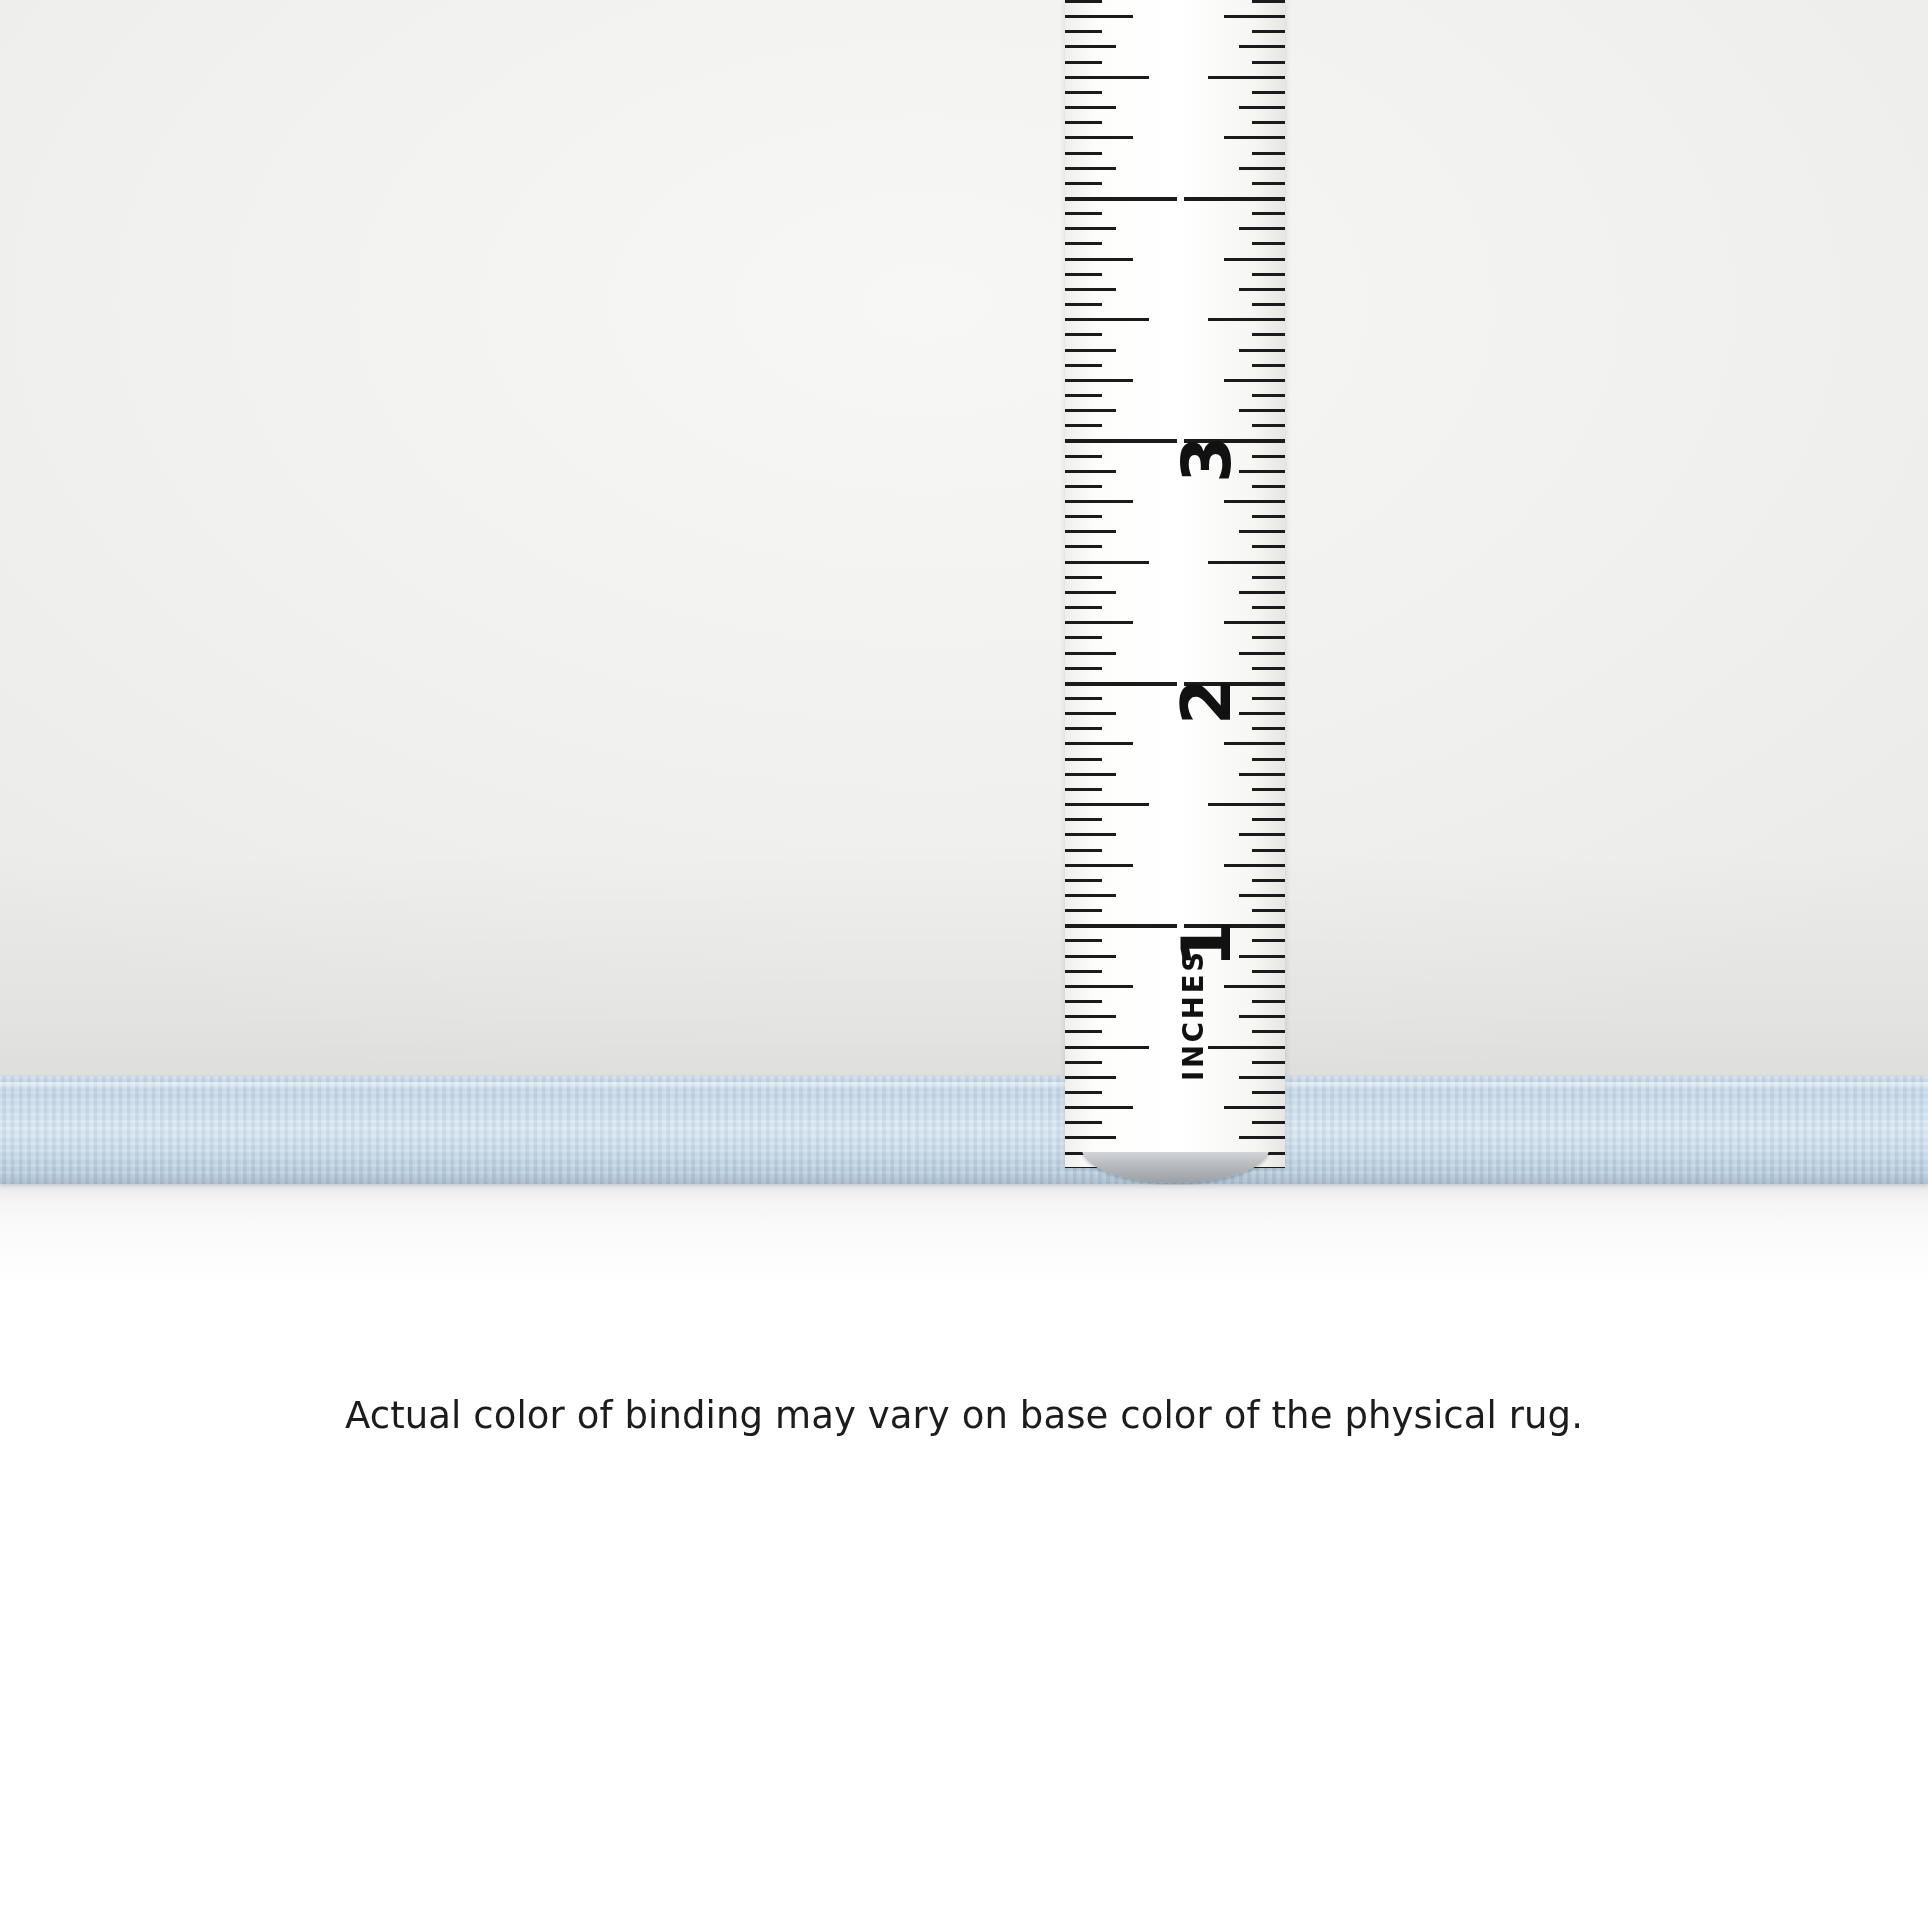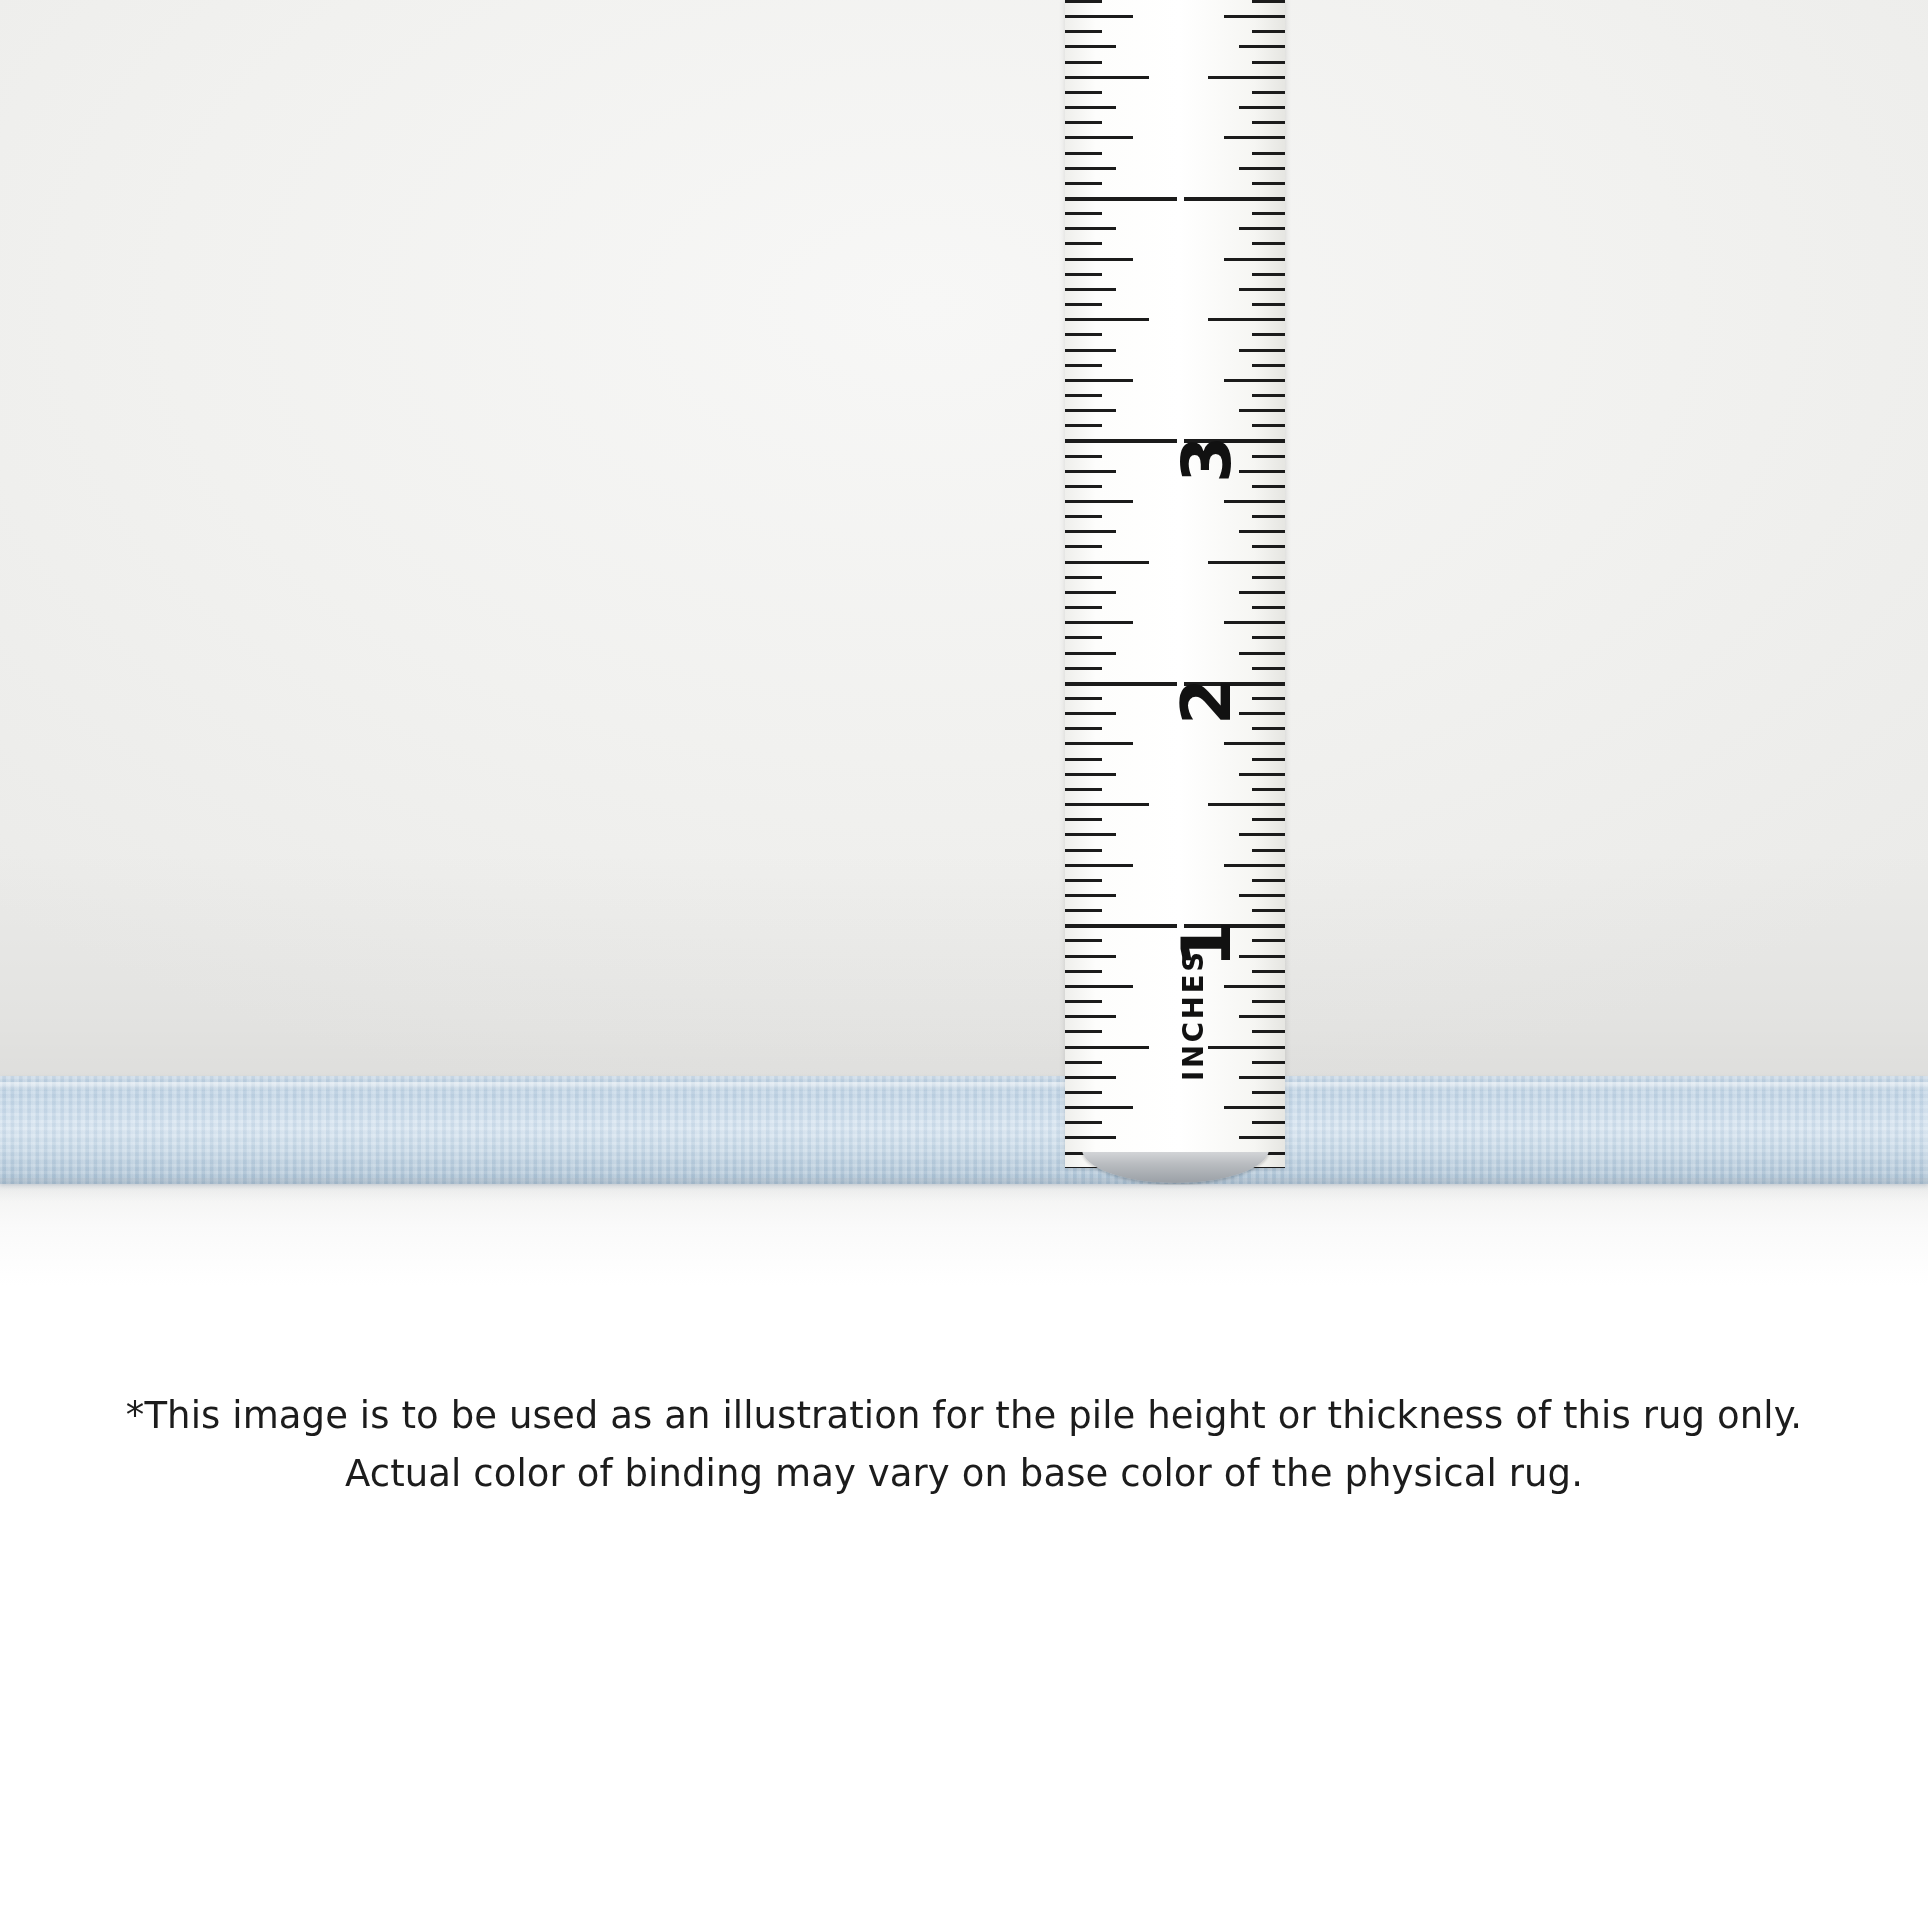--- a/index.html
+++ b/index.html
@@ -398,18 +398,17 @@
           <div class="ruler-inches-label" style="top: 1081px;">INCHES</div>
         </div>
     </div>
     <div class="ruler-tip">
       <div class="metal"></div>
     </div>
 
   </div>
 
   <div class="caption">
-    <span class="line">*This image is to be used as an illustration for the pile height or thickness of this rug only.</span>
     <span class="line">Actual color of binding may vary on base color of the physical rug.</span>
   </div>
 
 </div>
 
 
 </body></html>

